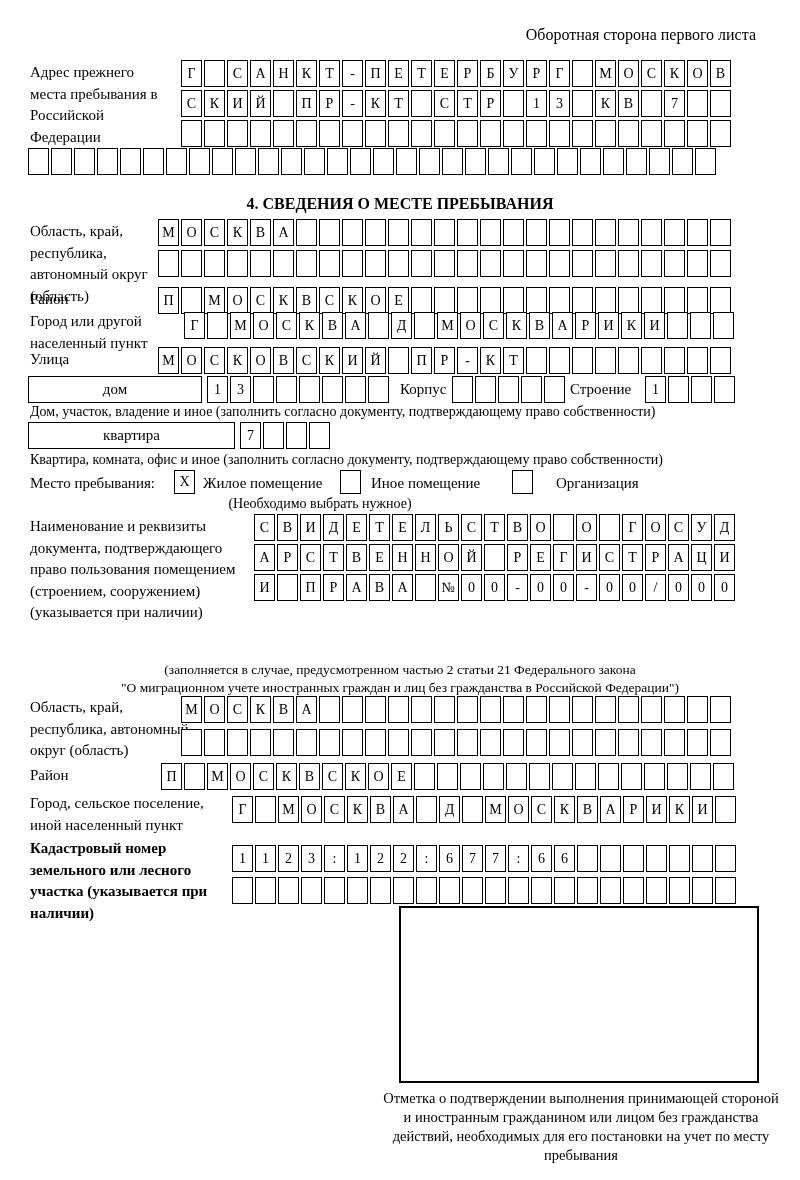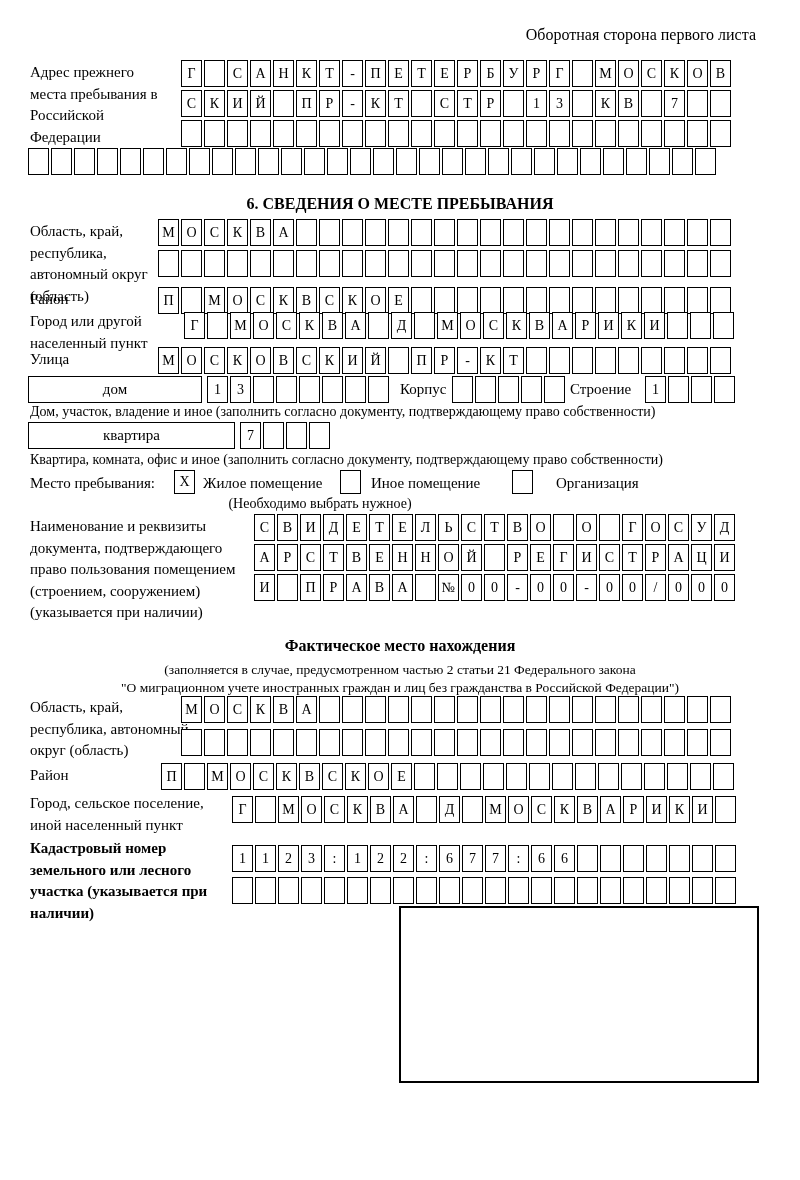--- a/index.html
+++ b/index.html
@@ -164,21 +164,21 @@
       <span class="cell"></span>
       <span class="cell"></span>
       <span class="cell"></span>
       <span class="cell"></span>
       <span class="cell"></span>
       <span class="cell"></span>
       <span class="cell"></span>
     </div>
 
 
-  <div class="abs title" style="left:0;top:195px;width:800px;">6. СВЕДЕНИЯ О МЕСТЕ ПРЕБЫВАНИЯ</div>
+  <div class="abs title" style="left:0;top:195px;width:800px;">4. СВЕДЕНИЯ О МЕСТЕ ПРЕБЫВАНИЯ</div>
 
   <div class="abs lbl" style="left:30px;top:221px;width:120px;">Область, край, республика, автономный округ (область)</div>
   <div class="cellrow" style="left:158px;top:219px;">
       <span class="cell">М</span>
       <span class="cell">О</span>
       <span class="cell">С</span>
       <span class="cell">К</span>
       <span class="cell">В</span>
       <span class="cell">А</span>
       <span class="cell"></span>
@@ -425,21 +425,20 @@
       <span class="cell">0</span>
       <span class="cell">-</span>
       <span class="cell">0</span>
       <span class="cell">0</span>
       <span class="cell">/</span>
       <span class="cell">0</span>
       <span class="cell">0</span>
       <span class="cell">0</span>
     </div>
 
-  <div class="abs title" style="left:0;top:637px;width:800px;">Фактическое место нахождения</div>
   <div class="abs note center" style="left:0;top:661px;width:800px;">(заполняется в случае, предусмотренном частью 2 статьи 21 Федерального закона</div>
   <div class="abs note center" style="left:0;top:679px;width:800px;">"О миграционном учете иностранных граждан и лиц без гражданства в Российской Федерации")</div>
 
   <div class="abs lbl" style="left:30px;top:697px;width:160px;">Область, край, республика, автономный округ (область)</div>
   <div class="cellrow" style="left:181px;top:696px;">
       <span class="cell">М</span>
       <span class="cell">О</span>
       <span class="cell">С</span>
       <span class="cell">К</span>
       <span class="cell">В</span>
@@ -589,14 +588,15 @@
       <span class="cell"></span>
       <span class="cell"></span>
       <span class="cell"></span>
       <span class="cell"></span>
       <span class="cell"></span>
       <span class="cell"></span>
       <span class="cell"></span>
     </div>
 
   <div class="abs stampbox" style="left:399px;top:906px;width:360px;height:177px;"></div>
+  <div class="abs caption" style="left:383px;top:1089px;width:396px;">Отметка о подтверждении выполнения принимающей стороной и иностранным гражданином или лицом без гражданства действий, необходимых для его постановки на учет по месту пребывания</div>
 
 </div>
 
 </body></html>

